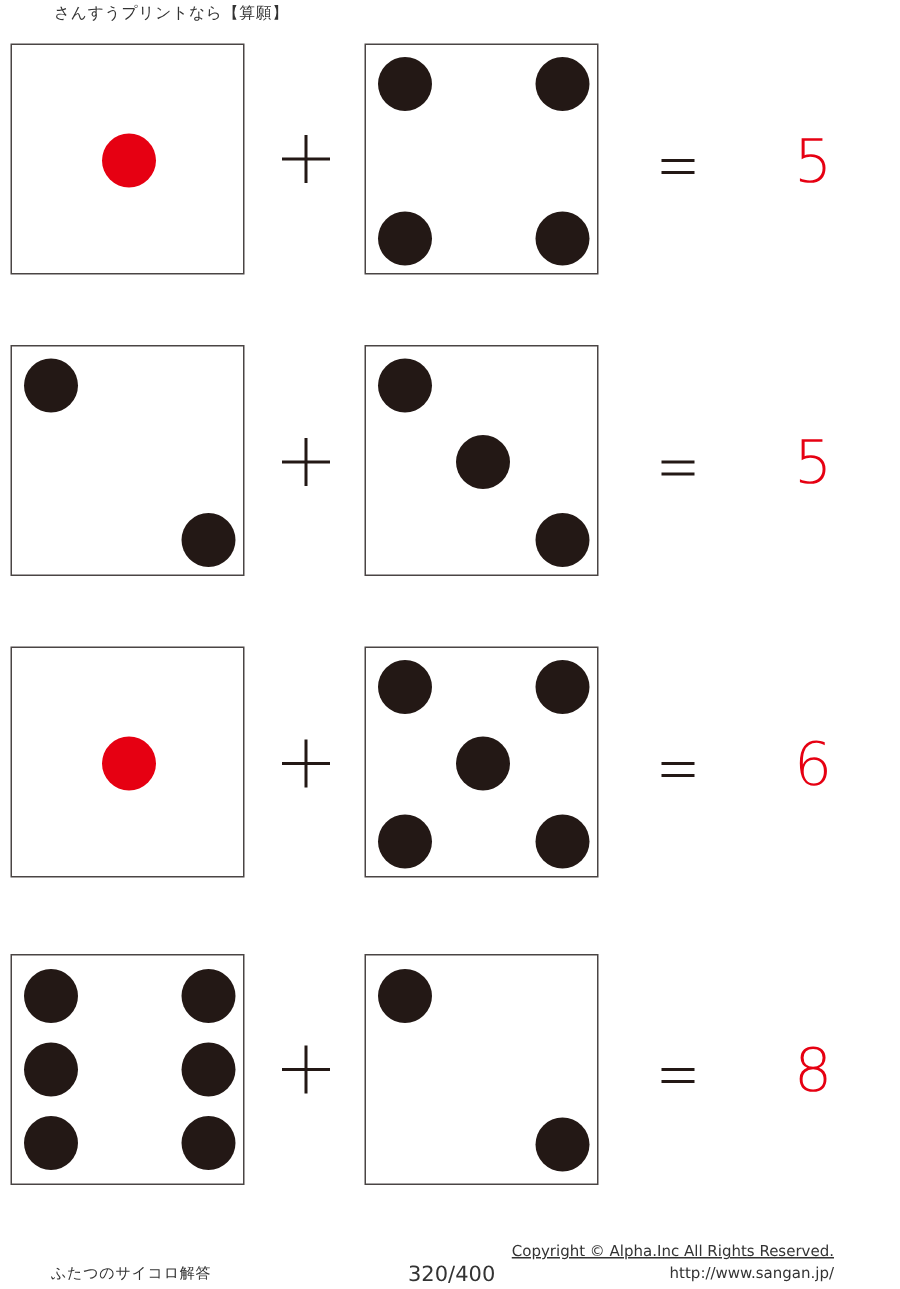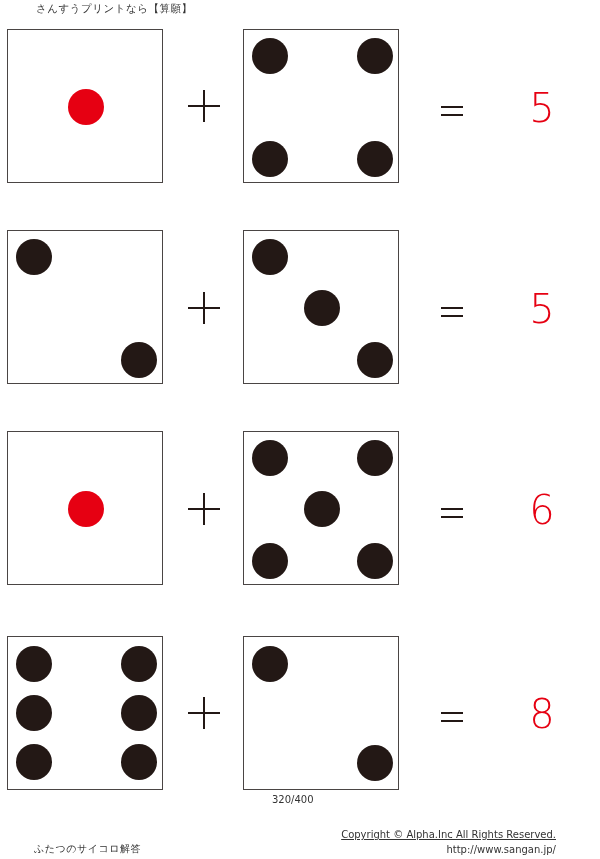--- a/index.html
+++ b/index.html
@@ -13,21 +13,21 @@
   .op-plus::before, .op-plus::after { content: ""; position: absolute; background: #231815; }
   .op-plus::before { left: 0; top: 15px; width: 32px; height: 2px; }
   .op-plus::after { left: 15px; top: 0; width: 2px; height: 32px; }
   .op-eq { width: 22px; height: 10px; }
   .op-eq::before, .op-eq::after { content: ""; position: absolute; left: 0; width: 22px; height: 2px; background: #231815; }
   .op-eq::before { top: 0; }
   .op-eq::after { top: 8px; }
   .answer { position: absolute; transform: translate(-50%, -50%); color: #e60012; font-size: 40px;
             font-family: "DejaVu Sans", sans-serif; font-weight: 200; line-height: 1; -webkit-text-stroke: 0; }
   .footer-title { position: absolute; left: 34px; top: 842px; font-size: 10px; color: #333; letter-spacing: 0.5px; text-align: right; }
-  .footer-page { position: absolute; left: 272px; top: 794px; font-size: 10px; color: #333; }
+  .footer-page { position: absolute; left: 272px; top: 842px; font-size: 14px; color: #333; }
   .footer-copy { position: absolute; right: 44px; top: 829px; font-size: 10px; color: #333; text-align: left; text-decoration: underline; }
   .footer-url { position: absolute; right: 44px; top: 844px; font-size: 10px; color: #333; text-align: left; }
 </style>
 </head>
 <body>
 
 <div class="header">さんすうプリントなら【算願】</div>
 
 <div class="die" style="left:7px; top:29px;">
   <div class="pip red" style="left:78px; top:77px;"></div>

